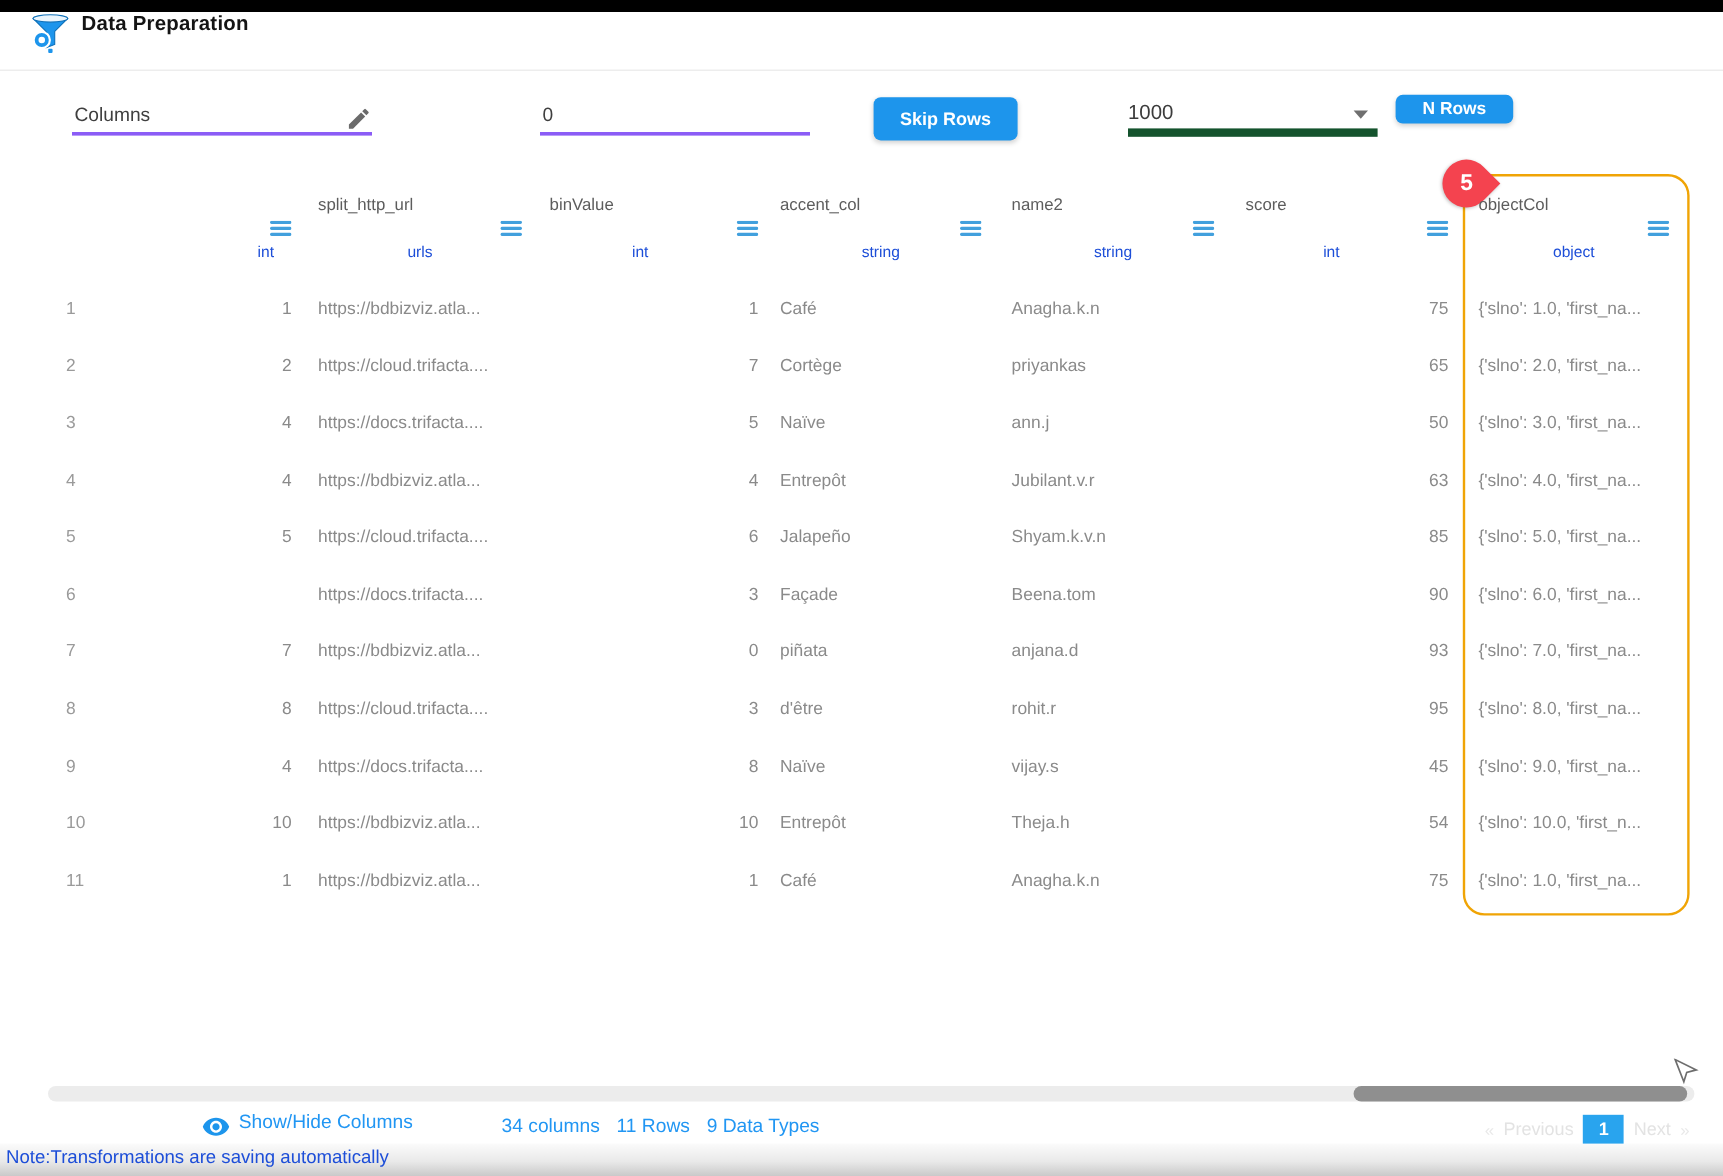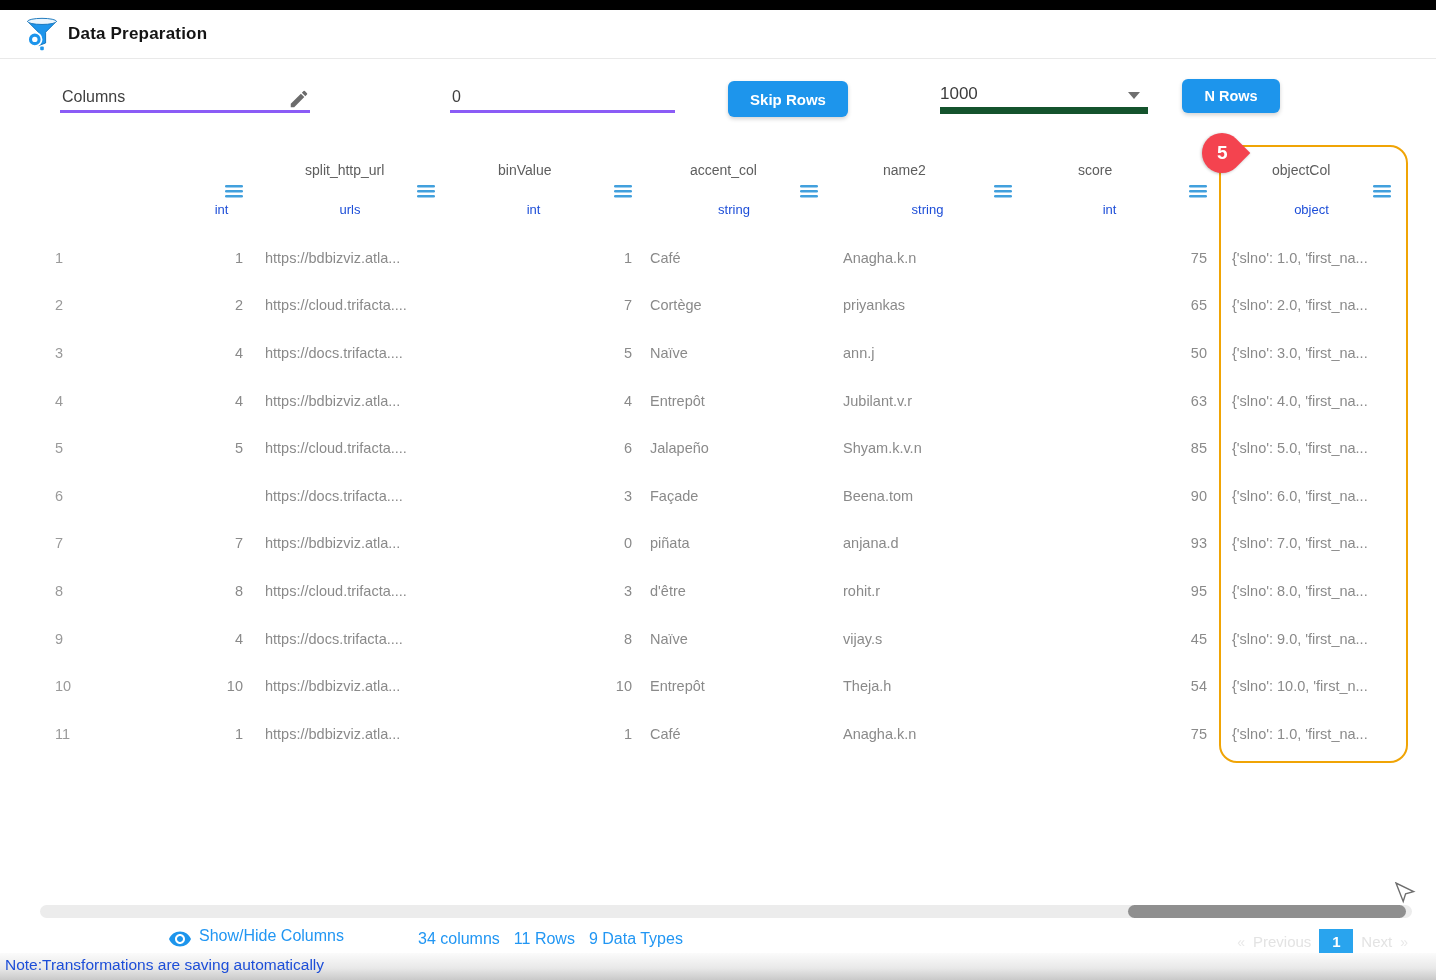--- a/index.html
+++ b/index.html
@@ -4,57 +4,57 @@
 <style>
   * { margin:0; padding:0; box-sizing:border-box; }
   html,body { width:1436px; height:980px; }
   body {
     position:relative; overflow:hidden; background:#ffffff;
     font-family:"Liberation Sans","DejaVu Sans",sans-serif;
     color:#8a8a8a;
   }
   .topbar { position:absolute; top:0; left:0; width:100%; height:10px; background:#000; }
   .appbar { position:absolute; top:10px; left:0; width:100%; height:49px; background:#fff;
-            border-bottom:1px solid #e9e9e9; display:flex; align-items:center; }
+            border-bottom:1px solid #e9e9e9; display:flex; }
   .logo { margin-left:24px; width:36px; height:36px; }
   .app-title { margin-left:8px; font-size:17px; font-weight:700; color:#141414; letter-spacing:.2px; }
 
   
   .field { position:absolute; background:transparent; border:none; outline:none;
            border-bottom:3px solid #8b5cf6; font-size:16px; color:#3f3f3f;
            font-family:inherit; padding:4px 2px; }
   #columnsField { left:60px; top:84px; width:250px; }
   #skipField { left:450px; top:84px; width:225px; }
   .pencil { position:absolute; left:288px; top:88px; width:22px; height:22px; cursor:pointer; }
   .btn { position:absolute; background:#1d95ec; color:#fff; border:none; border-radius:6px;
          font-family:inherit; font-size:15px; font-weight:600; cursor:pointer;
          box-shadow:0 2px 4px rgba(0,0,0,.18); }
   #skipBtn { left:728px; top:81px; width:120px; height:36px; }
-  #nrowsBtn { left:1163px; top:79px; width:98px; height:34px; font-size:14.5px;margin-left:19px; }
+  #nrowsBtn { left:1163px; top:79px; width:98px; height:24px; font-size:14.5px; }
   .select { position:absolute; left:940px; top:80px; width:208px; height:34px;
             border-bottom:7px solid #14532d; font-size:17px; color:#3c3c3c;
             display:flex; align-items:center; cursor:pointer; }
   .select .caret { position:absolute; right:8px; top:12px; width:0; height:0;
             border-left:6px solid transparent; border-right:6px solid transparent;
             border-top:7px solid #6f6f6f; }
 
   
   .thead { position:absolute; top:150px; left:0; display:flex; padding-top:12px; }
   .tbody { position:absolute; top:234px; left:0; }
   .trow { display:flex; height:47.6px; align-items:center; font-size:14.5px; color:#8a8a8a; }
   .cell, .hcell { flex:none; white-space:nowrap; overflow:hidden; }
   .c0 { width:200px; padding-left:55px; text-align:left; color:#9a9a9a; }
   .c1 { width:43px;  text-align:right; }
   .c2 { width:192px; padding-left:22px; }
   .c3 { width:197px; text-align:right; }
   .c4 { width:186px; padding-left:18px; }
   .c5 { width:194px; padding-left:25px; }
   .c6 { width:195px; text-align:right; }
   .c7 { width:188px; padding-left:25px; }
-  .h-name { height:22px; font-size:14px; color:#5d5d5d; text-align:left;margin-left:40px; }
+  .h-name { height:22px; font-size:14px; color:#5d5d5d; text-align:left; }
   .c3 .h-name { padding-left:23px; }
   .c6 .h-name { padding-left:26px; }
   .h-menu { height:15px; text-align:right; cursor:pointer; }
   .c7 .h-menu svg, .c7 .h-type { margin-right:4px; }
   .h-type { margin-top:3px; font-size:13px; color:#1d4ed8; text-align:center; }
 
   
   .hl-box { position:absolute; left:1219px; top:145px; width:189px; height:618px;
             border:2px solid #f0a405; border-radius:18px; pointer-events:none; }
   .badge { position:absolute; left:1202px; top:133px; width:40px; height:40px;

